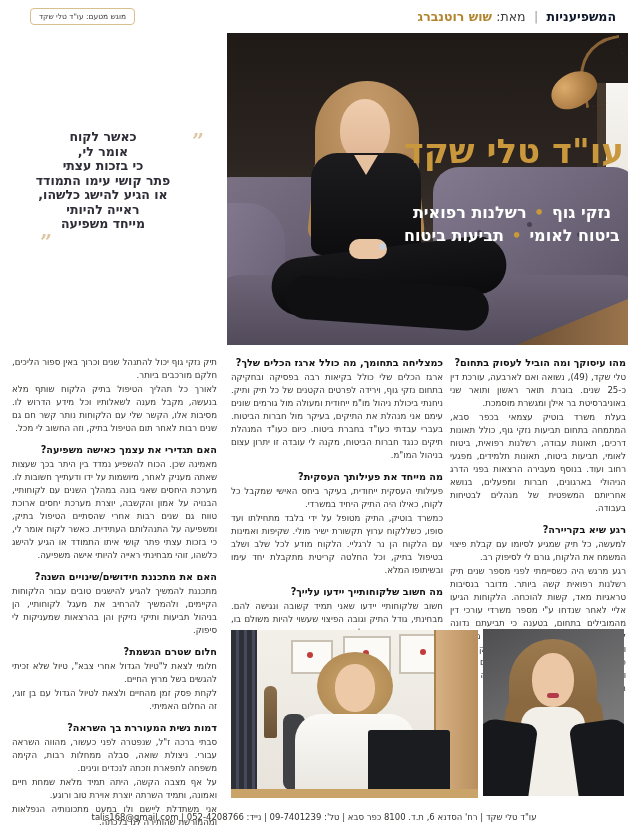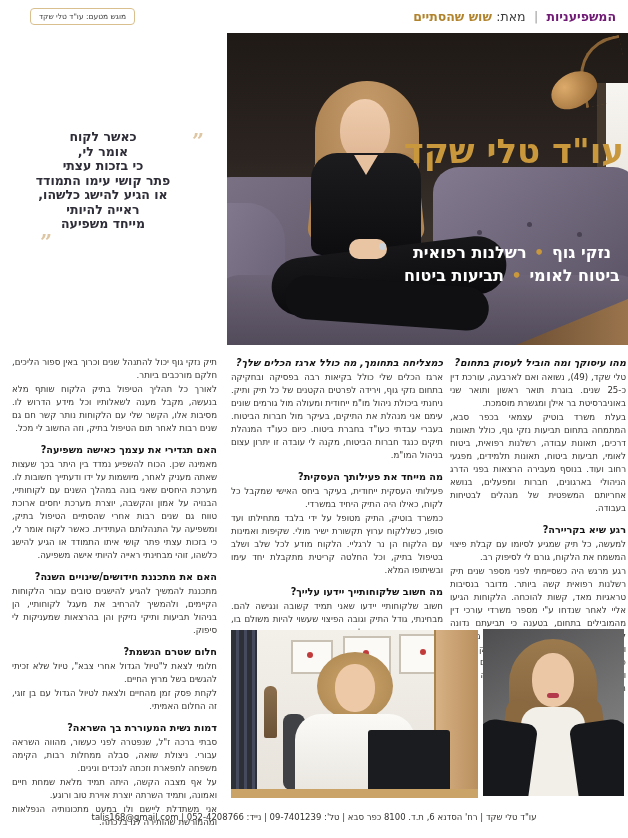--- a/index.html
+++ b/index.html
@@ -13,21 +13,21 @@
   .credit-box{
     position:absolute;left:30px;top:8px;
     border:1px solid #d8bf8d;border-radius:4px;
     padding:3px 8px;font-size:7.5px;color:#3a3a3a;background:#fff;
     direction:rtl;
   }
   .masthead{
     position:absolute;right:12px;top:9px;font-size:12.5px;font-weight:bold;
     direction:rtl;white-space:nowrap;
   }
-  .masthead .brand{color:#701a75;}
+  .masthead .brand{color:#0f172a;}
   .masthead .sep{color:#9a9a9a;font-weight:normal;padding:0 4px;}
   .masthead .byline-label{color:#3b3b3b;font-weight:normal;}
   .masthead .byline-name{color:#b1832c;}
 
   
   .hero{
     position:absolute;left:227px;top:33px;width:401px;height:312px;overflow:hidden;
     background:linear-gradient(180deg,#201a16 0%,#2b2420 40%,#38302a 62%,#3d342d 100%);
   }
   .wall{position:absolute;right:0;top:50px;width:22px;height:262px;
@@ -75,40 +75,39 @@
 
   .hero-title{
     position:absolute;right:4px;top:100px;width:250px;z-index:6;
     font-size:34px;font-weight:bold;color:#c9973c;text-align:left;
     direction:rtl;letter-spacing:0;line-height:1.1;text-align:right;
   }
   .hero-sub{
     position:absolute;right:0;top:168px;width:232px;z-index:6;
     font-size:16px;font-weight:bold;color:#ffffff;text-align:center;line-height:23px;
     direction:rtl;
-    margin-top:40px;
   }
   .hero-sub .bullet{color:#c9973c;padding:0 2px;}
 
   
   .pull-quote{
     position:absolute;left:8px;top:130px;width:190px;
     font-size:12.5px;line-height:14.5px;font-weight:bold;color:#2e2d38;
     text-align:center;direction:rtl;
   }
   .qmark{position:absolute;font-size:21px;color:#dfc6a2;font-weight:bold;line-height:1;
     font-family:"DejaVu Serif","DejaVu Sans",serif;}
   .qmark.open{right:-6px;top:0;}
   .qmark.close{left:32px;top:101px;}
 
   
   .col{position:absolute;top:356px;font-size:8.6px;line-height:13px;
     text-align:justify;direction:rtl;color:#33312e;}
   .col h3{font-size:9.7px;font-weight:bold;color:#141414;margin:8px 0 2px 0;text-align:right;}
-  .col h3.first{margin-top:0;font-style:italic;}
+  .col h3.first{margin-top:0;}
   .col p{margin:0 0 1px 0;}
   .col-right{left:450px;width:176px;}
   .col-mid{left:231px;width:212px;}
   .col-left{left:12px;width:205px;}
 
   
   .photo-office{position:absolute;left:231px;top:630px;width:247px;height:168px;overflow:hidden;
     background:linear-gradient(180deg,#f3f0ea,#e7e3db);}
   .of-books{position:absolute;left:0;top:0;width:26px;height:100%;
     background:repeating-linear-gradient(90deg,#2e3038 0 5px,#454b5c 5px 8px);}
@@ -156,21 +155,21 @@
   }
 </style>
 </head>
 <body>
 
 <div class="credit-box">מוגש מטעם: עו"ד טלי שקד</div>
 <div class="masthead">
   <span class="brand">המשפיעניות</span>
   <span class="sep">|</span>
   <span class="byline-label">מאת:</span>
-  <span class="byline-name">שוש שהסתיים</span>
+  <span class="byline-name">שוש רוטנברג</span>
 </div>
 
 <div class="hero">
   <div class="wall"></div>
   <div class="curtain"></div>
   <div class="lamp-arm"></div>
   <div class="lamp-dome"></div>
   <div class="couch-back-left"></div>
   <div class="couch-back-right"></div>
   <div class="couch-arm"></div>

